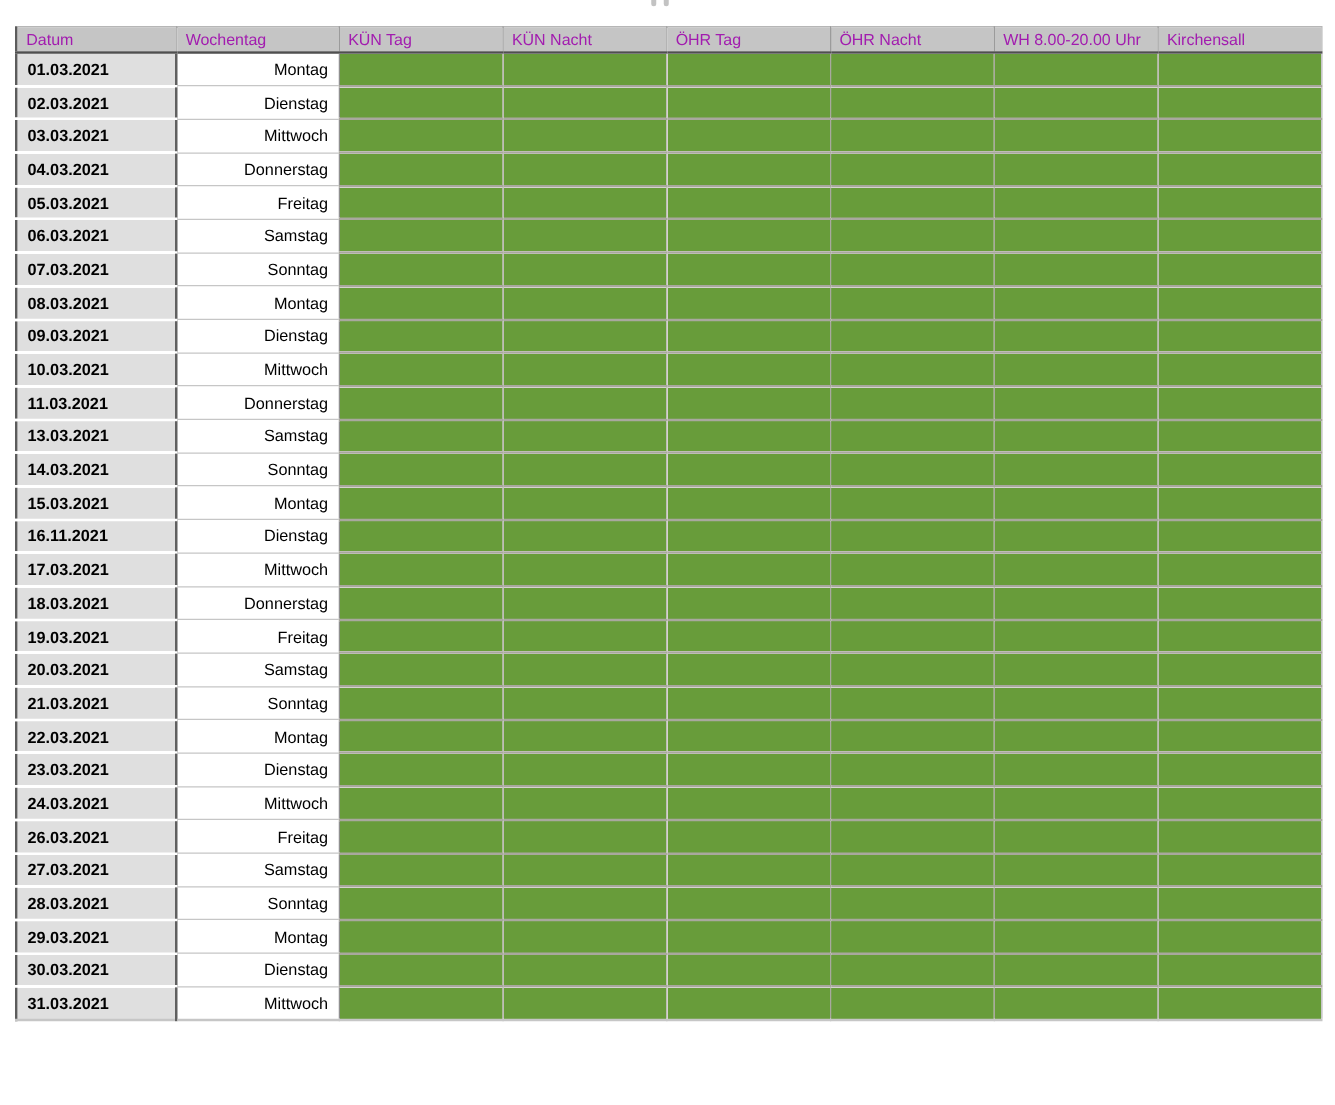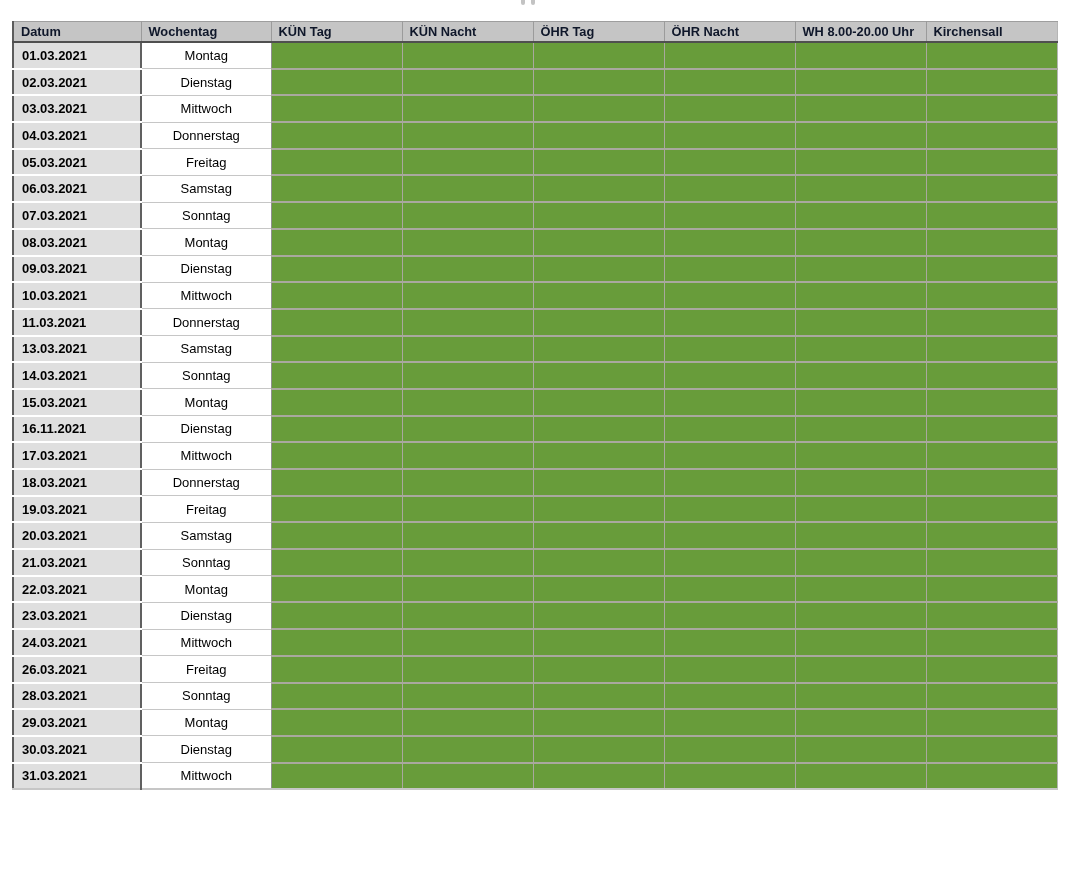--- a/index.html
+++ b/index.html
@@ -54,22 +54,22 @@
   table {
     border-collapse: collapse;
     table-layout: fixed;
     width: 1044px;
     border-left: 2px solid var(--table-left-border);
     border-right: 1px solid var(--table-right-border);
     border-bottom: 2px solid var(--table-bottom-border);
   }
   th {
     background: var(--header-bg);
-    color: #0f172a;
-    font-weight: bold;
+    color: #a21caf;
+    font-weight: normal;
     font-size: 12.8px;
     text-align: left;
     padding: 0 7px;
     height: 19px;
     border-top: 1px solid #9e9e9e;
     border-bottom: 2px solid var(--header-line-dark);
     border-right: 1px solid var(--header-sep);
     white-space: nowrap;
     overflow: hidden;
     vertical-align: middle;
@@ -86,21 +86,21 @@
     overflow: hidden;
   }
   td.datum {
     background: var(--date-col-bg);
     font-weight: bold;
     border-bottom: 2px solid var(--date-col-sep);
     border-right: 2px solid var(--date-divider);
   }
   td.weekday {
     background: #ffffff;
-    text-align: center;
+    text-align: right;
     border-bottom: 1px solid var(--weekday-sep);
     border-right: 1px solid var(--weekday-divider);
   }
   td.shift {
     background: var(--green-cell);
     border-bottom: 2px solid var(--green-grid);
     border-right: 1px solid var(--green-grid);
   }
   td.shift:last-child { border-right: none; }
   tbody tr:last-child td.datum { border-bottom: none; }
@@ -374,20 +374,30 @@
           <td class="datum">26.03.2021</td>
           <td class="weekday">Freitag</td>
           <td class="shift"></td>
           <td class="shift"></td>
           <td class="shift"></td>
           <td class="shift"></td>
           <td class="shift"></td>
           <td class="shift"></td>
         </tr>
         <tr>
+          <td class="datum">27.03.2021</td>
+          <td class="weekday">Samstag</td>
+          <td class="shift"></td>
+          <td class="shift"></td>
+          <td class="shift"></td>
+          <td class="shift"></td>
+          <td class="shift"></td>
+          <td class="shift"></td>
+        </tr>
+        <tr>
           <td class="datum">28.03.2021</td>
           <td class="weekday">Sonntag</td>
           <td class="shift"></td>
           <td class="shift"></td>
           <td class="shift"></td>
           <td class="shift"></td>
           <td class="shift"></td>
           <td class="shift"></td>
         </tr>
         <tr>

